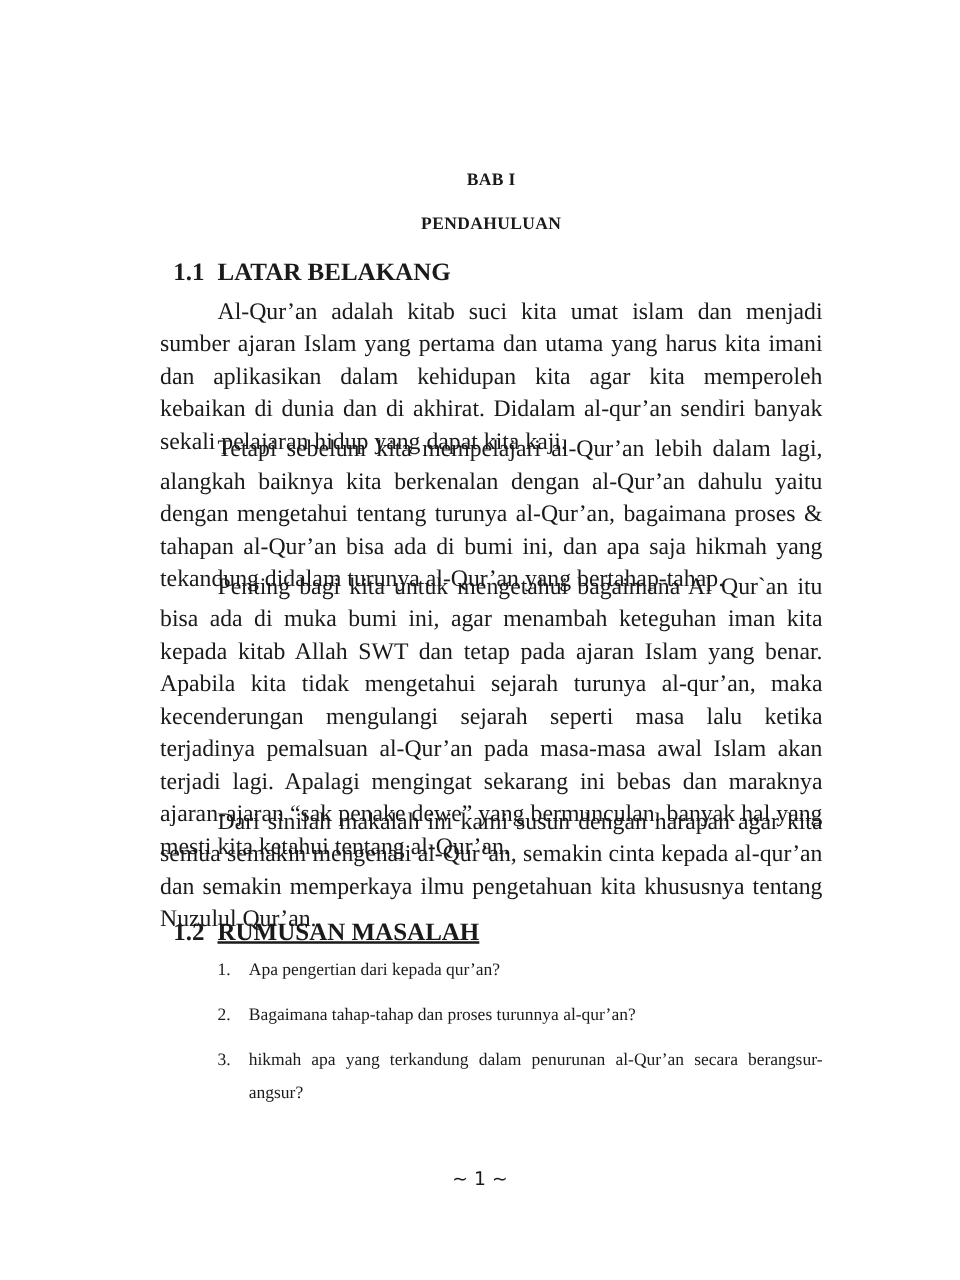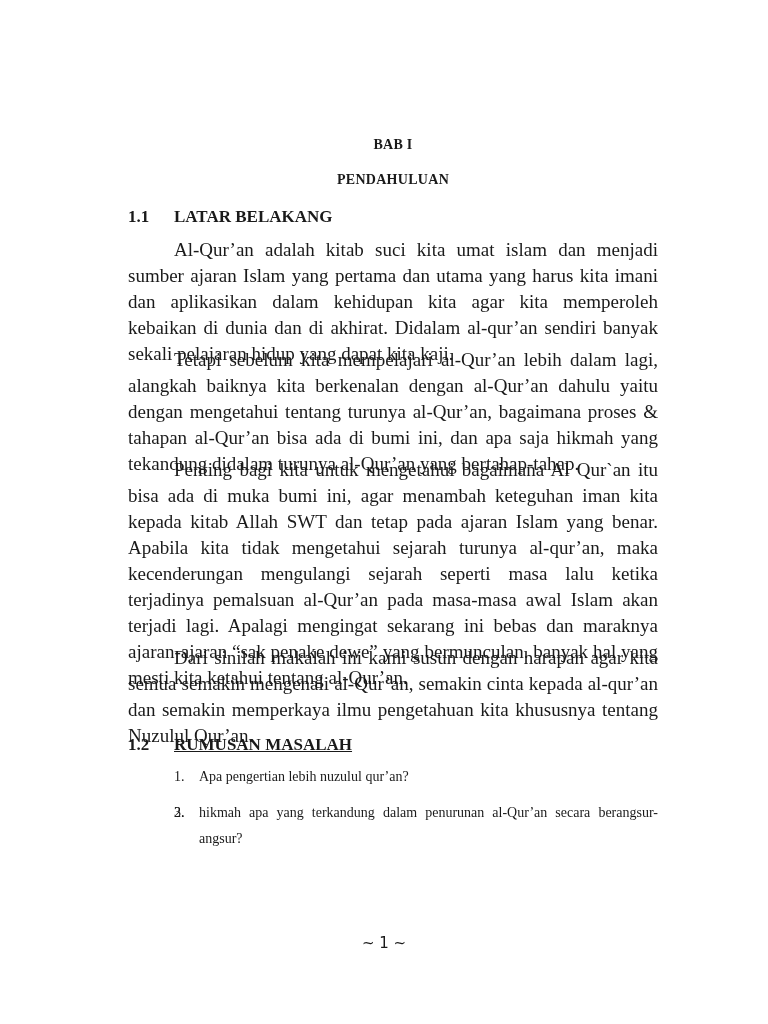--- a/index.html
+++ b/index.html
@@ -32,22 +32,23 @@
     .title {
       left: 0; width: 530px;
       text-align: center;
       font-weight: bold;
       font-size: 14px;
       letter-spacing: 0.3px;
     }
     .heading {
       left: 0;
       font-weight: bold;
-      font-size: 17px;
+      font-size: 20px;
       white-space: nowrap;
+      text-align: center;
     }
     .heading .num {
       display: inline-block;
       width: 46px;
     }
     .para {
       left: 0; width: 530px;
       font-size: 19px;
       line-height: 26px;
       text-align: justify;
@@ -101,24 +102,25 @@
 
     <p class="abs para" style="top:645px;font-family:Liberation Serif, serif;"><span class="indent"></span><span>Dari sinilah makalah ini kami susun dengan harapan agar kita semua semakin mengenali al-Qur’an, semakin cinta kepada al-qur’an dan semakin memperkaya ilmu pengetahuan kita khususnya tentang Nuzulul Qur’an.</span></p>
 
     <div class="abs heading" style="top:735px;text-decoration:underline;">
       <span class="num">1.2</span><span>RUMUSAN MASALAH</span>
     </div>
 
     <ul class="abs list" style="top:764px;">
       <li style="margin-bottom:10px;">
         <span class="marker">1.</span>
-        <span>Apa pengertian lebih nuzulul qur’an?</span>
+        <span>Apa pengertian dari kepada qur’an?</span>
       </li>
       <li style="margin-bottom:10px;">
         <span class="marker">2.</span>
+        <span>Bagaimana tahap-tahap dan proses turunnya al-qur’an?</span>
       </li>
       <li>
         <span class="marker">3.</span>
         <span>hikmah apa yang terkandung dalam penurunan al-Qur’an secara berangsur-angsur?</span>
       </li>
     </ul>
   </div>
 
   <div class="abs footer" style="top:934px;">~ 1 ~</div>
 </div>

